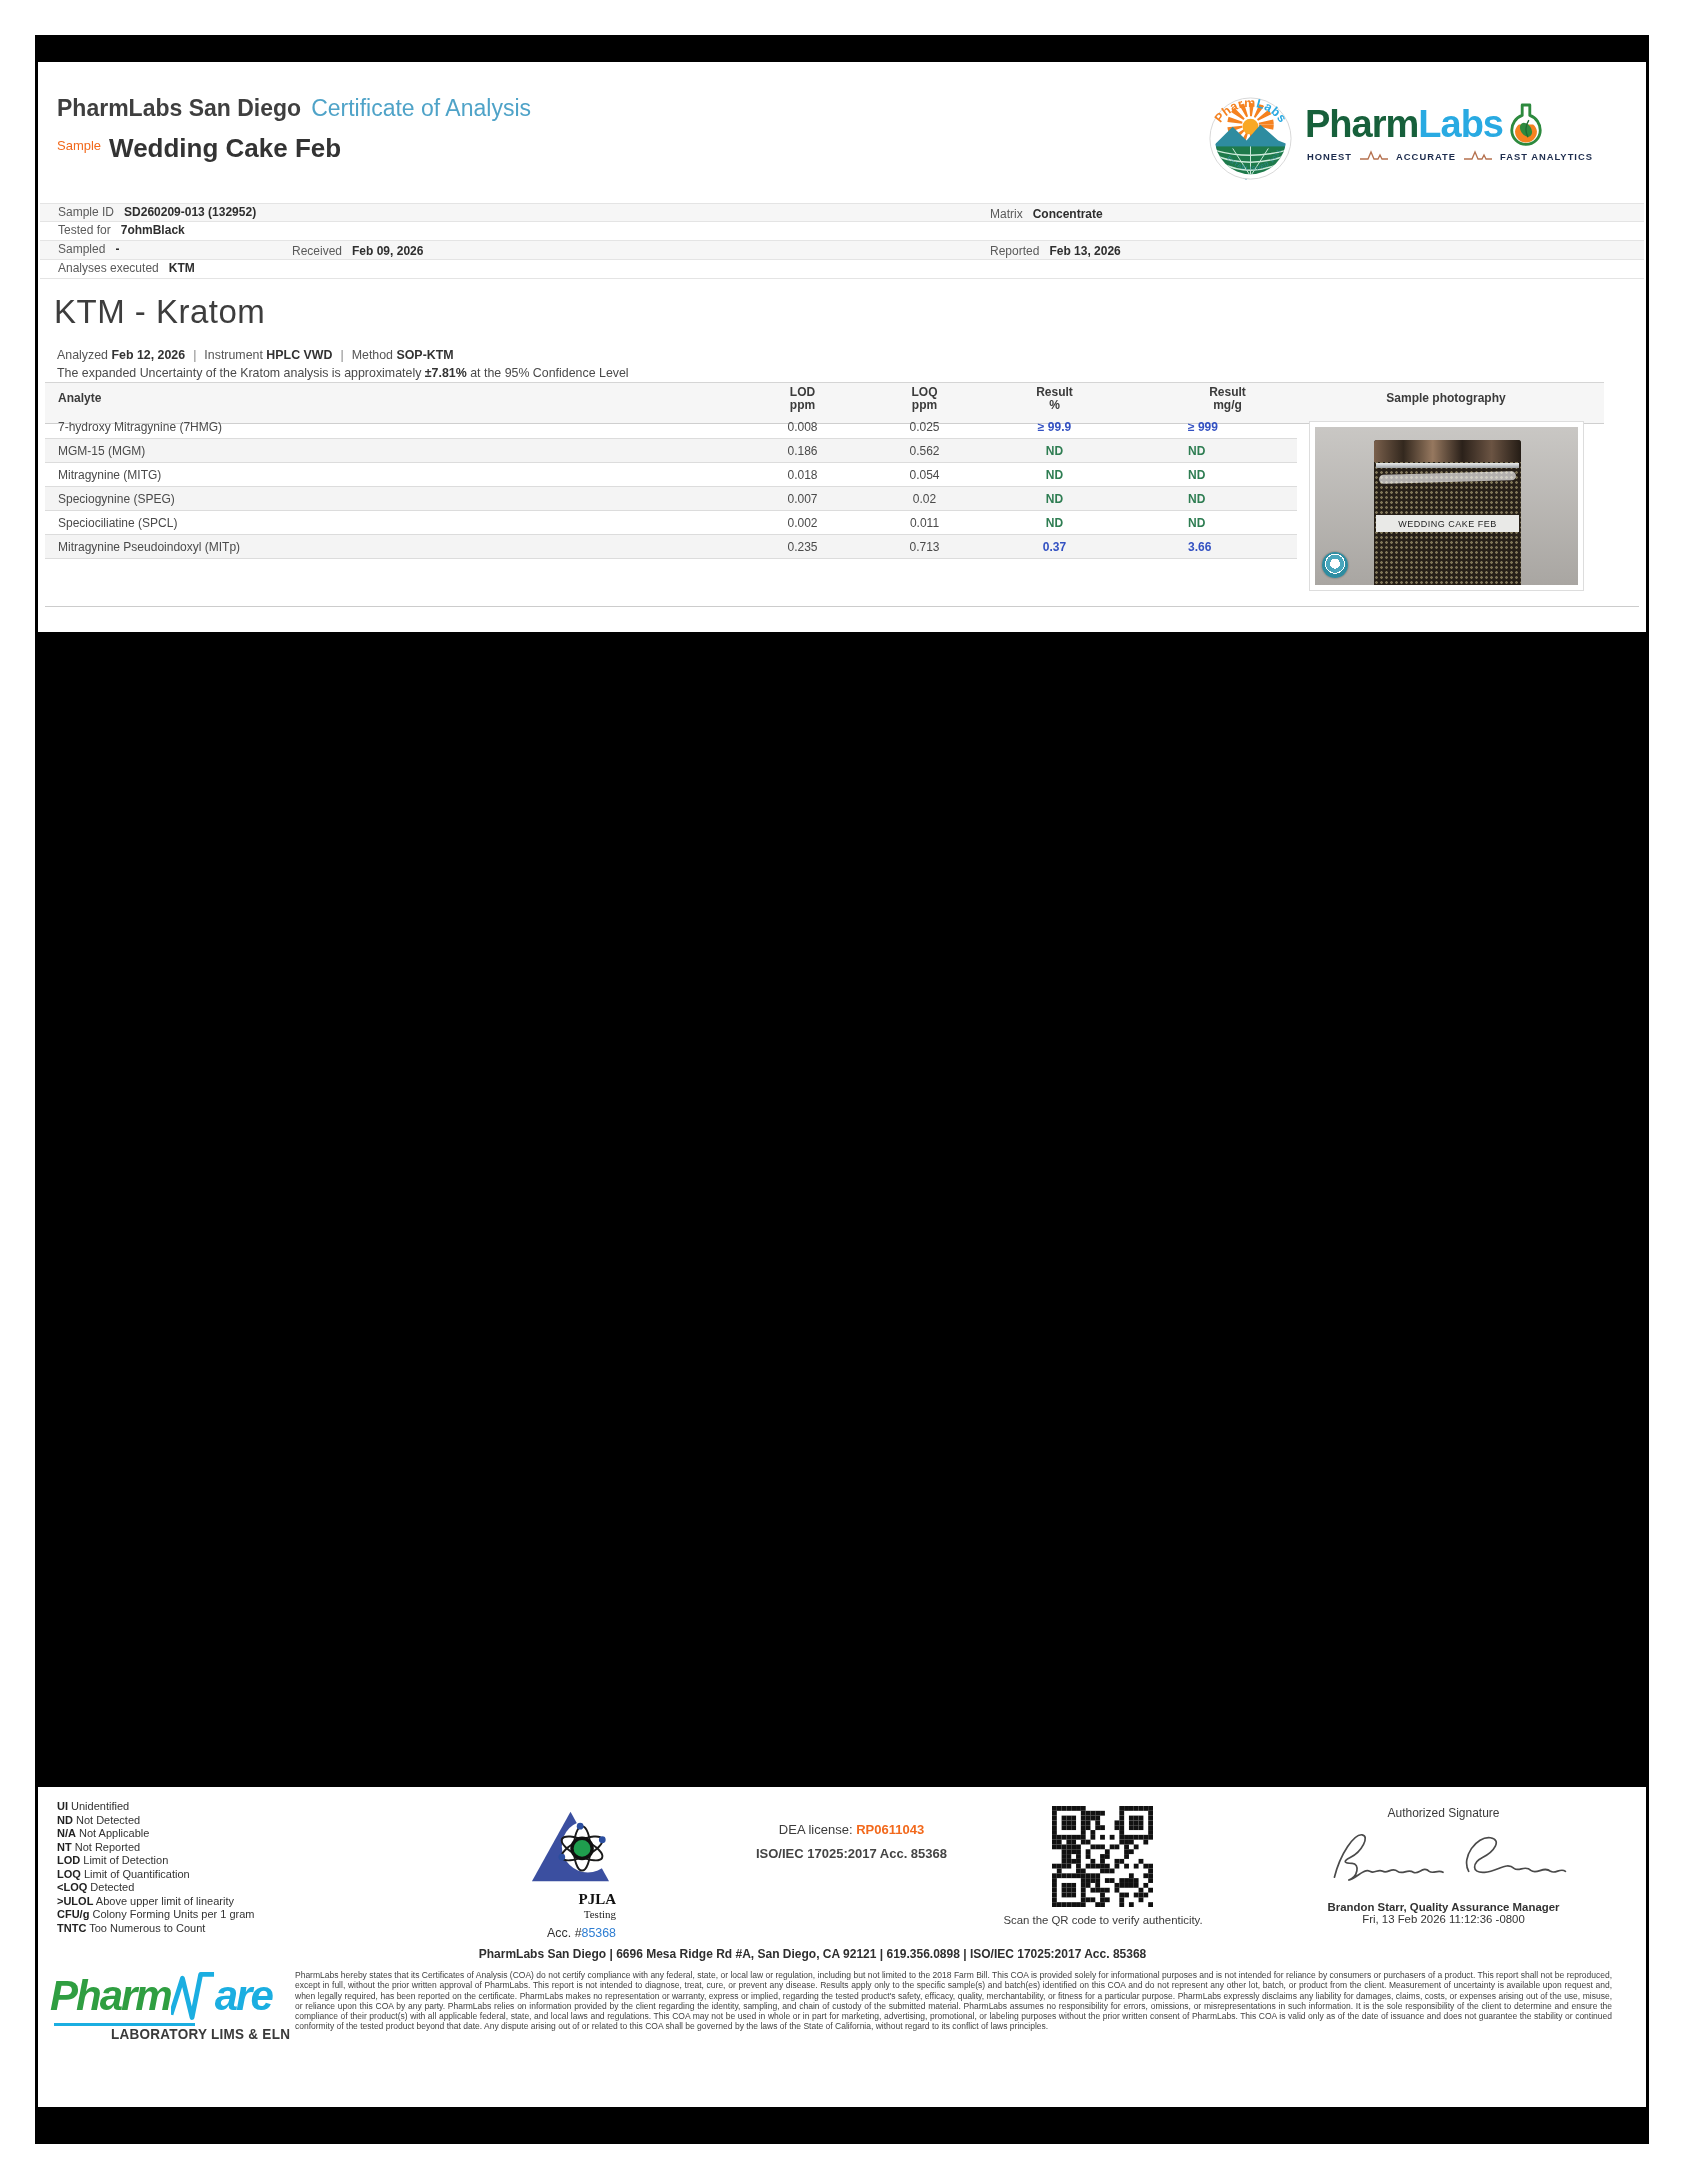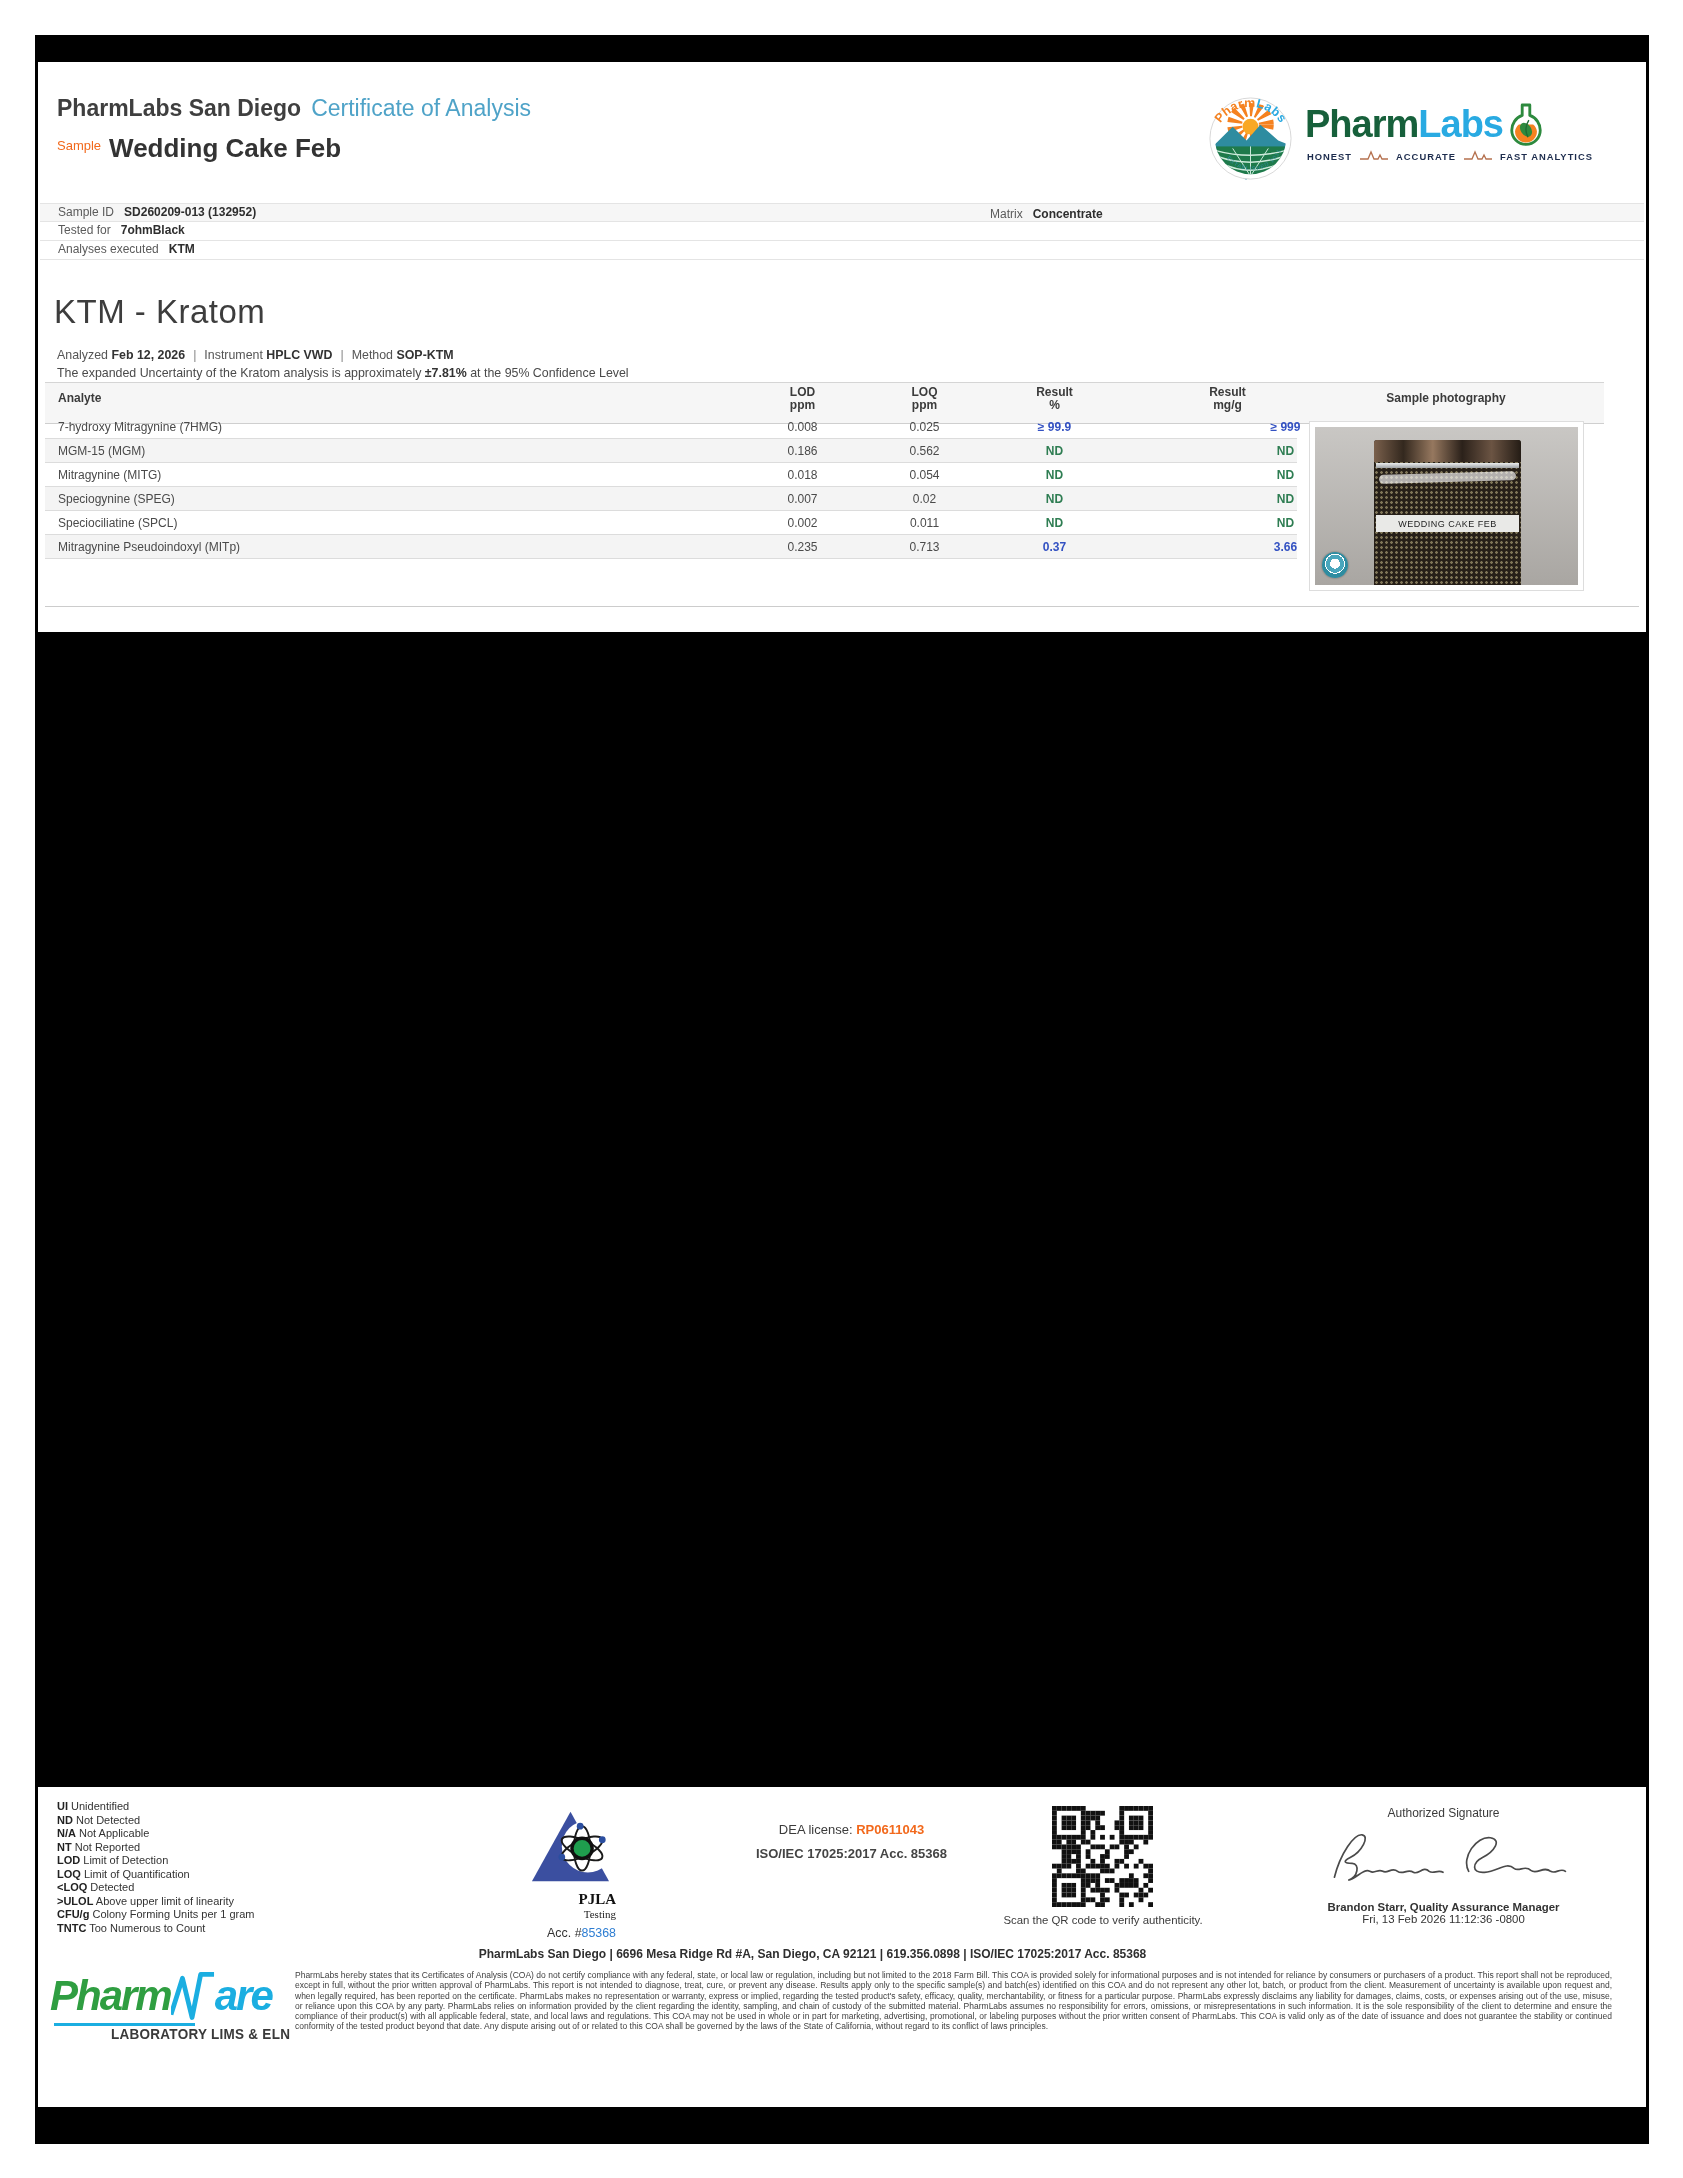--- a/index.html
+++ b/index.html
@@ -53,21 +53,21 @@
 .th-rmg{left:1143px;width:79px}
 .th-photo{left:1282px;width:238px}
 .tbody{left:45px;top:415px;width:1252px}
 .trow{position:relative;height:24px;border-bottom:1px solid #dcdcdc;font-size:12px;color:#4a4a4a}
 .trow.alt{background:#f4f4f4}
 .td{position:absolute;top:5px}
 .td-analyte{left:13px}
 .td-lod{left:718px;width:79px;text-align:center}
 .td-loq{left:840px;width:79px;text-align:center}
 .td-rpct{left:970px;width:79px;text-align:center;font-weight:bold}
-.td-rmg{left:1201px;width:79px;text-align:center;font-weight:bold}
+.td-rmg{left:1143px;width:79px;text-align:left;font-weight:bold}
 .blue{color:#3351c2}
 .green{color:#2e7d52}
 
 .photo-box{left:1309px;top:421px;width:275px;height:170px;border:1px solid #ddd;background:#fff;padding:5px}
 .photo{position:relative;width:100%;height:100%;background:linear-gradient(180deg,#c9c7c4,#a9a6a2);overflow:hidden}
 .bag{position:absolute;left:59px;top:13px;width:147px;height:148px;border-radius:3px;background-color:#261f18;background-image:radial-gradient(rgba(214,203,150,.5) 1px,transparent 1.6px);background-size:5px 5px}
 .bag-top{position:absolute;left:0;top:0;width:100%;height:22px;border-radius:3px 3px 0 0;background:linear-gradient(90deg,#7a604c,#33281e 20%,#96785f 40%,#2b211a 60%,#6b5443 80%,#241c15)}
 .bag-zip{position:absolute;left:2px;top:23px;width:143px;height:5px;background:linear-gradient(180deg,#eceeef,#9fa3a6)}
 .bag-shine{position:absolute;left:5px;top:33px;width:137px;height:9px;background:rgba(255,255,255,.65);transform:rotate(-1.5deg);border-radius:5px}
 .bag-label{position:absolute;left:2px;top:75px;width:143px;height:17px;background:#e9e9e7;display:flex;align-items:center;justify-content:center;font-size:9px;letter-spacing:0.5px;color:#1d1d1d}
@@ -163,20 +163,25 @@
     <span>FAST ANALYTICS</span>
   </div>
 
   <div class="abs inforows">
     <div class="irow alt">
       <span class="ilabel">Sample ID</span><span class="ival">SD260209-013 (132952)</span>
       <span class="igroup g-right"><span class="ilabel">Matrix</span><span class="ival">Concentrate</span></span>
     </div>
     <div class="irow">
       <span class="ilabel">Tested for</span><span class="ival">7ohmBlack</span>
+    </div>
+    <div class="irow alt">
+      <span class="ilabel">Sampled</span><span class="ival">-</span>
+      <span class="igroup g-mid"><span class="ilabel">Received</span><span class="ival">Feb 09, 2026</span></span>
+      <span class="igroup g-right"><span class="ilabel">Reported</span><span class="ival">Feb 13, 2026</span></span>
     </div>
     <div class="irow">
       <span class="ilabel">Analyses executed</span><span class="ival">KTM</span>
     </div>
   </div>
 
   <div class="abs ktm-title">KTM - Kratom</div>
   <div class="abs ktm-meta">
     <span>Analyzed</span> <b>Feb 12, 2026</b><span class="sep">|</span><span>Instrument</span> <b>HPLC VWD</b><span class="sep">|</span><span>Method</span> <b>SOP-KTM</b>
   </div>

